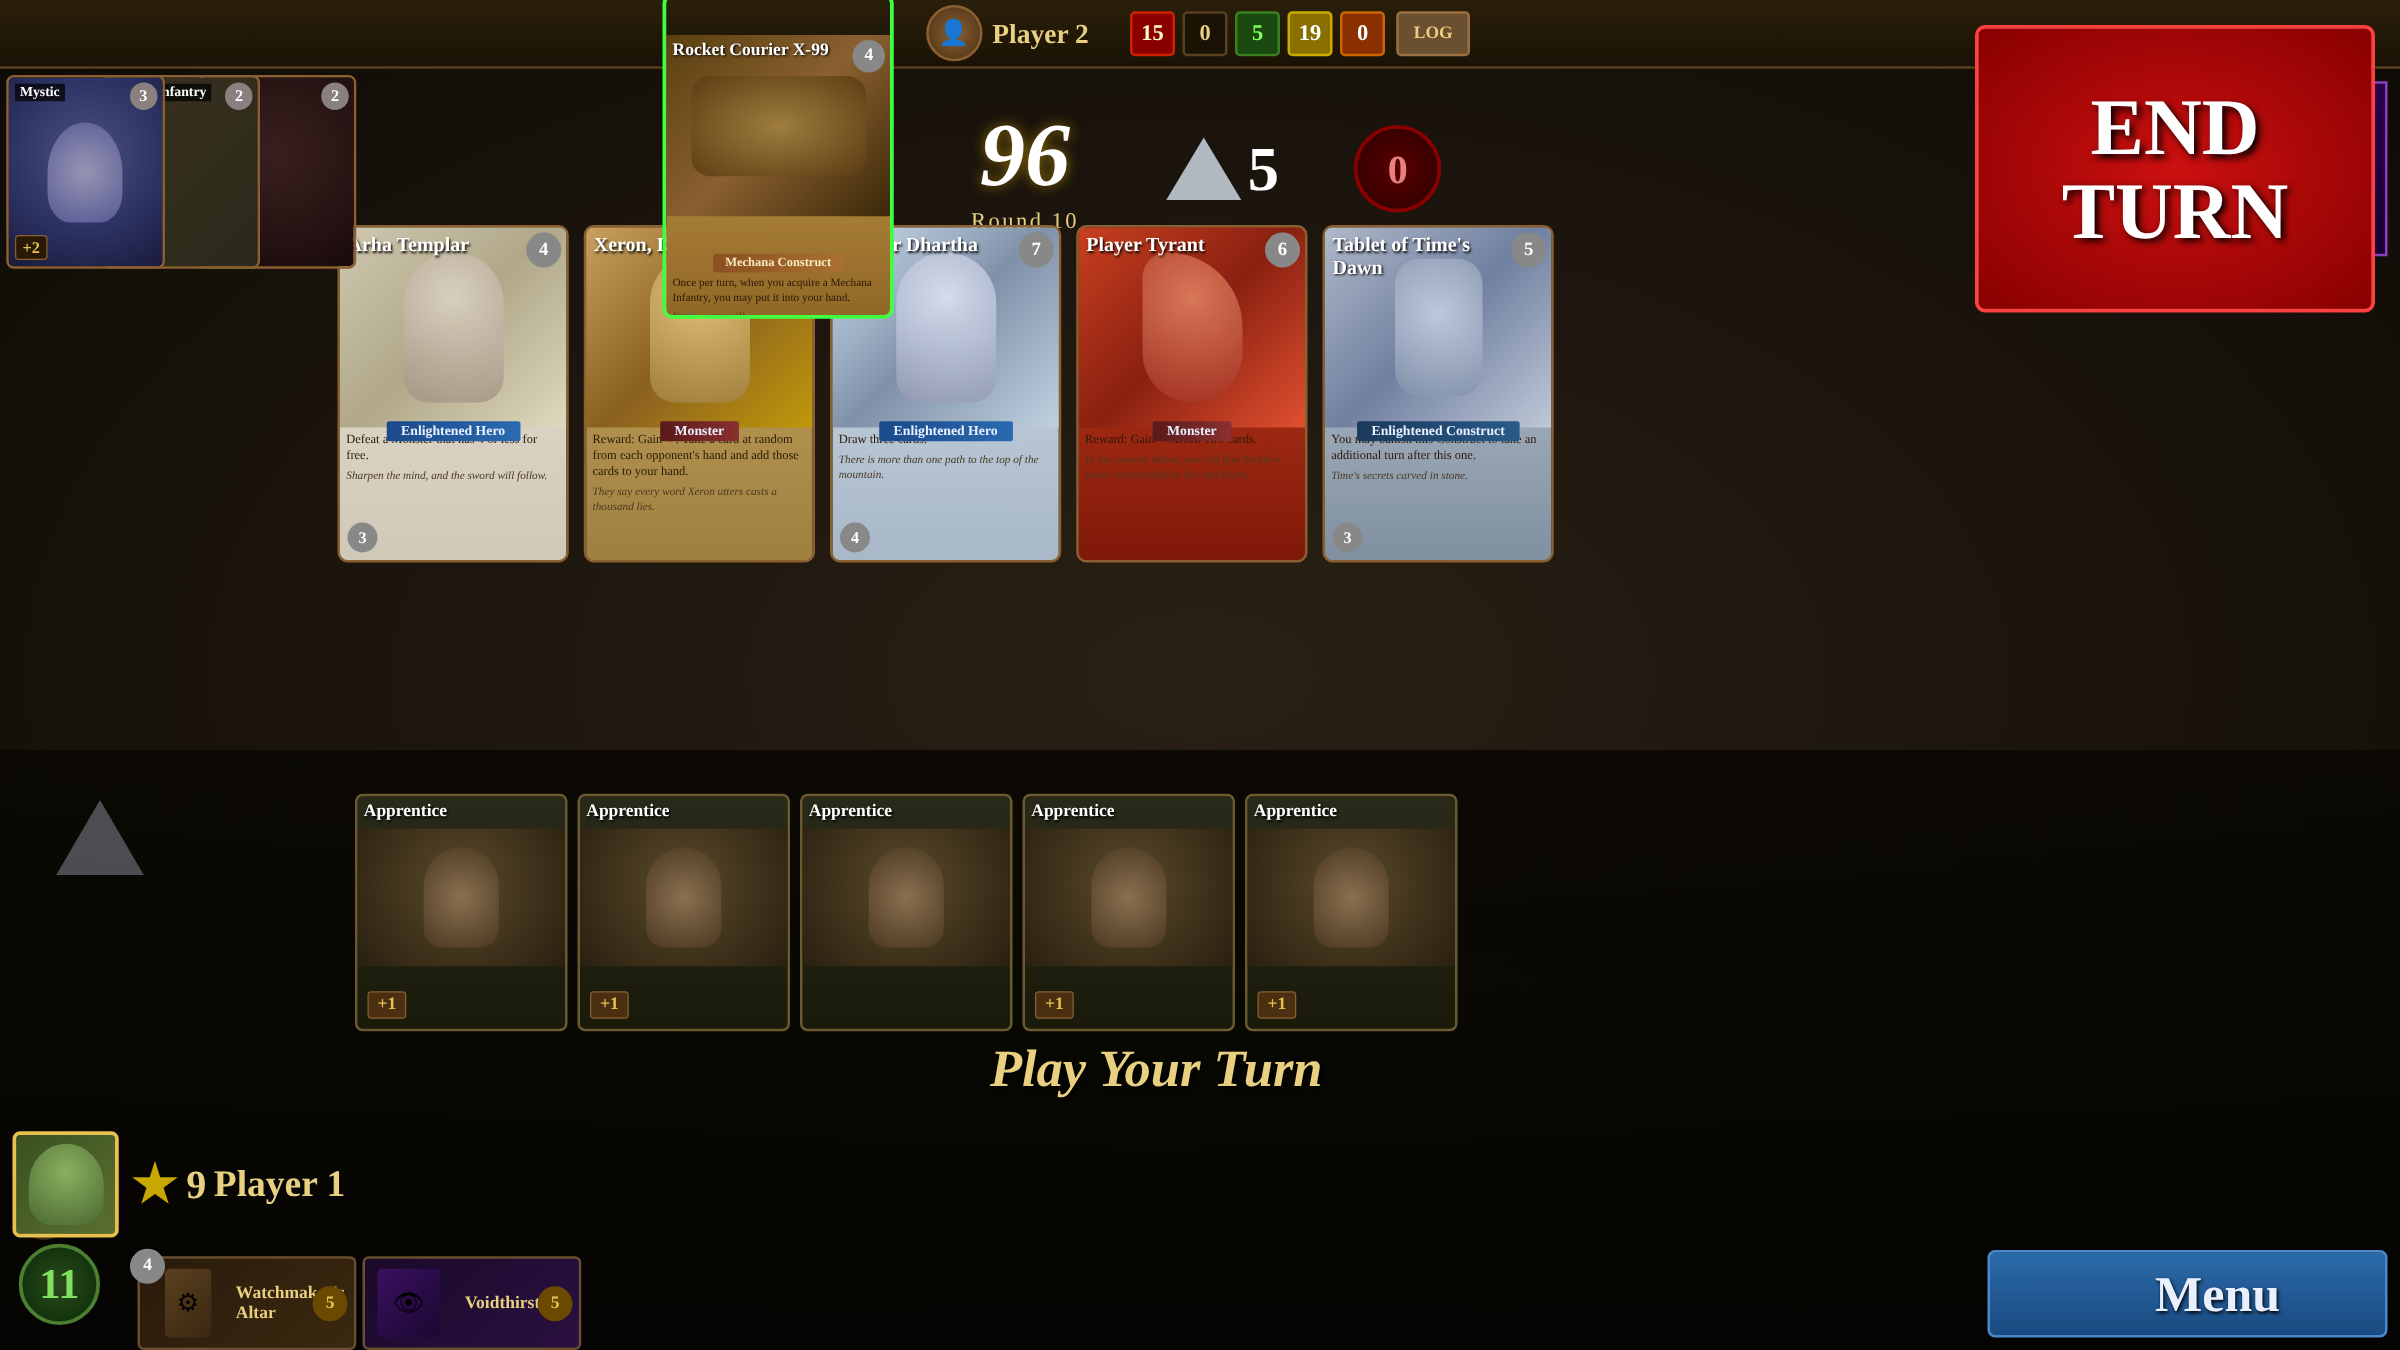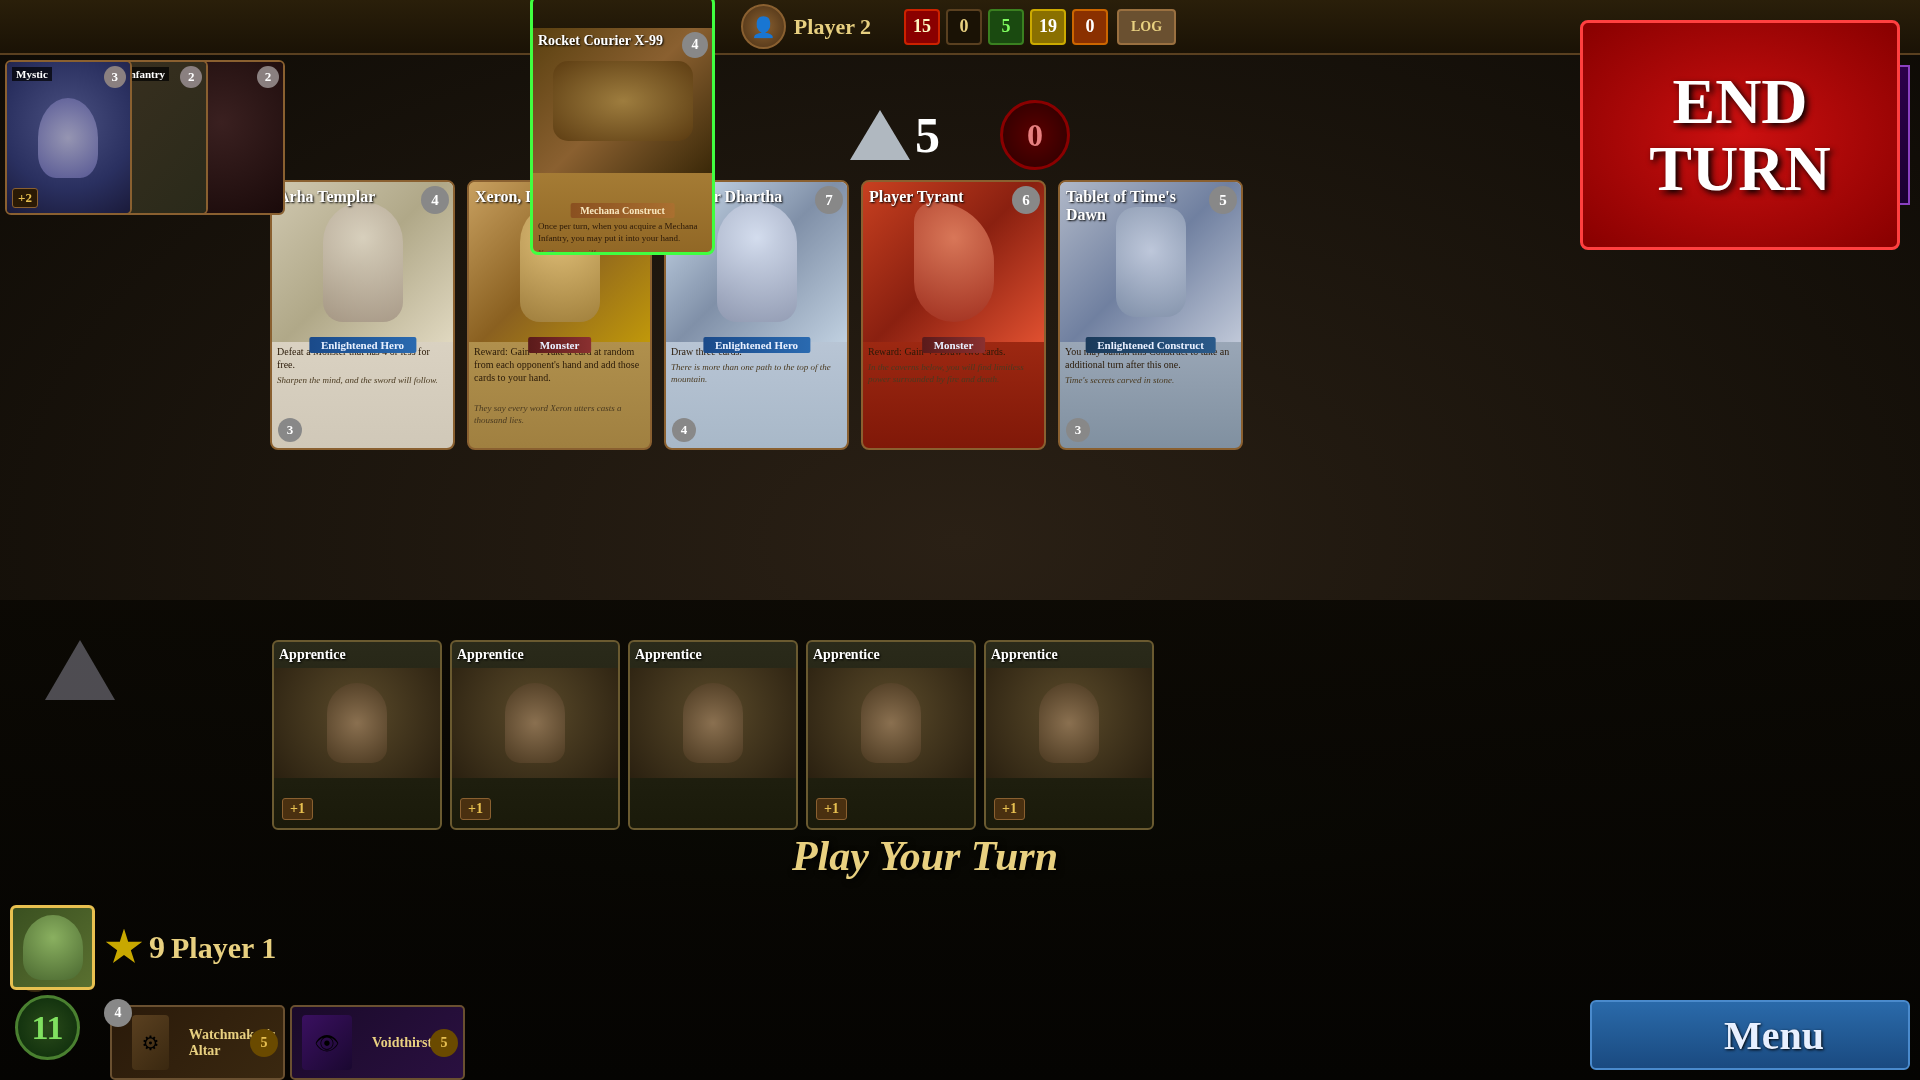--- a/index.html
+++ b/index.html
@@ -554,25 +554,25 @@
       height: 200px;
       background: radial-gradient(ellipse at center, rgba(40,160,40,0.3) 0%, transparent 70%);
       z-index: 3;
       pointer-events: none;
     }
 
     
     .apprentice-row {
       position: absolute;
       bottom: 250px;
-      left: 272px;
+      left: 284px;
       right: 350px;
       height: 200px;
       display: flex;
-      align-items: flex-end;
+      align-items: center;
       gap: 8px;
       z-index: 8;
     }
 
     .player-area-bg {
       position: absolute;
       bottom: 0;
       left: 0;
       right: 0;
       height: 480px;
@@ -612,20 +612,24 @@
   </div>
   <div class="stat-badge stat-orange">
     <span>0</span>
   </div>
   <div class="stat-badge log-btn">
     <span>LOG</span>
   </div>
 </div>
 
 <div class="center-area">
+  <div class="round-display">
+    <div class="round-number">96</div>
+    <div class="round-label">Round 10</div>
+  </div>
 
   <div class="honor-display">
     <div style="display:flex; align-items:center; gap:5px;">
       <div class="tri-up"></div>
       <div style="font-size:50px; font-weight:bold; color:#fff;">5</div>
     </div>
   </div>
 
   <div class="skull-icon">
     <div class="zero-in-skull">0</div>
@@ -686,21 +690,21 @@
 
   <div class="market-card" style="background:linear-gradient(to bottom,#c8a860,#a08040);">
     <div style="width:100%;height:160px;background:linear-gradient(135deg,#c8a060,#8a6020,#c0980a);display:flex;align-items:center;justify-content:center;">
       <div style="width:80px;height:120px;background:radial-gradient(circle at 50% 30%,#e8c880,#a08040);border-radius:40px 40px 20px 20px;opacity:0.9;"></div>
     </div>
     <div class="market-card-name">Xeron, Duke of Lies</div>
     <div class="market-card-cost">6</div>
     <div class="market-card-type monster">Monster</div>
     <div class="card-text-block">
       <div>Reward: Gain ✦. Take a card at random from each opponent's hand and add those cards to your hand.</div>
-      <div class="market-card-italic" style="margin-top:19px;">They say every word Xeron utters casts a thousand lies.</div>
+      <div class="market-card-italic" style="margin-top:4px;">They say every word Xeron utters casts a thousand lies.</div>
     </div>
   </div>
 
   <div class="market-card" style="background:linear-gradient(to bottom,#d0d8e8,#a8b8c8);">
     <div style="width:100%;height:160px;background:linear-gradient(135deg,#d0e0f0,#8090a8,#c0d0e0);display:flex;align-items:center;justify-content:center;">
       <div style="width:80px;height:120px;background:radial-gradient(circle at 50% 30%,#e0e8f8,#9098b0);border-radius:40px 40px 20px 20px;opacity:0.85;"></div>
     </div>
     <div class="market-card-name">Master Dhartha</div>
     <div class="market-card-cost">7</div>
     <div class="market-card-type">Enlightened Hero</div>

